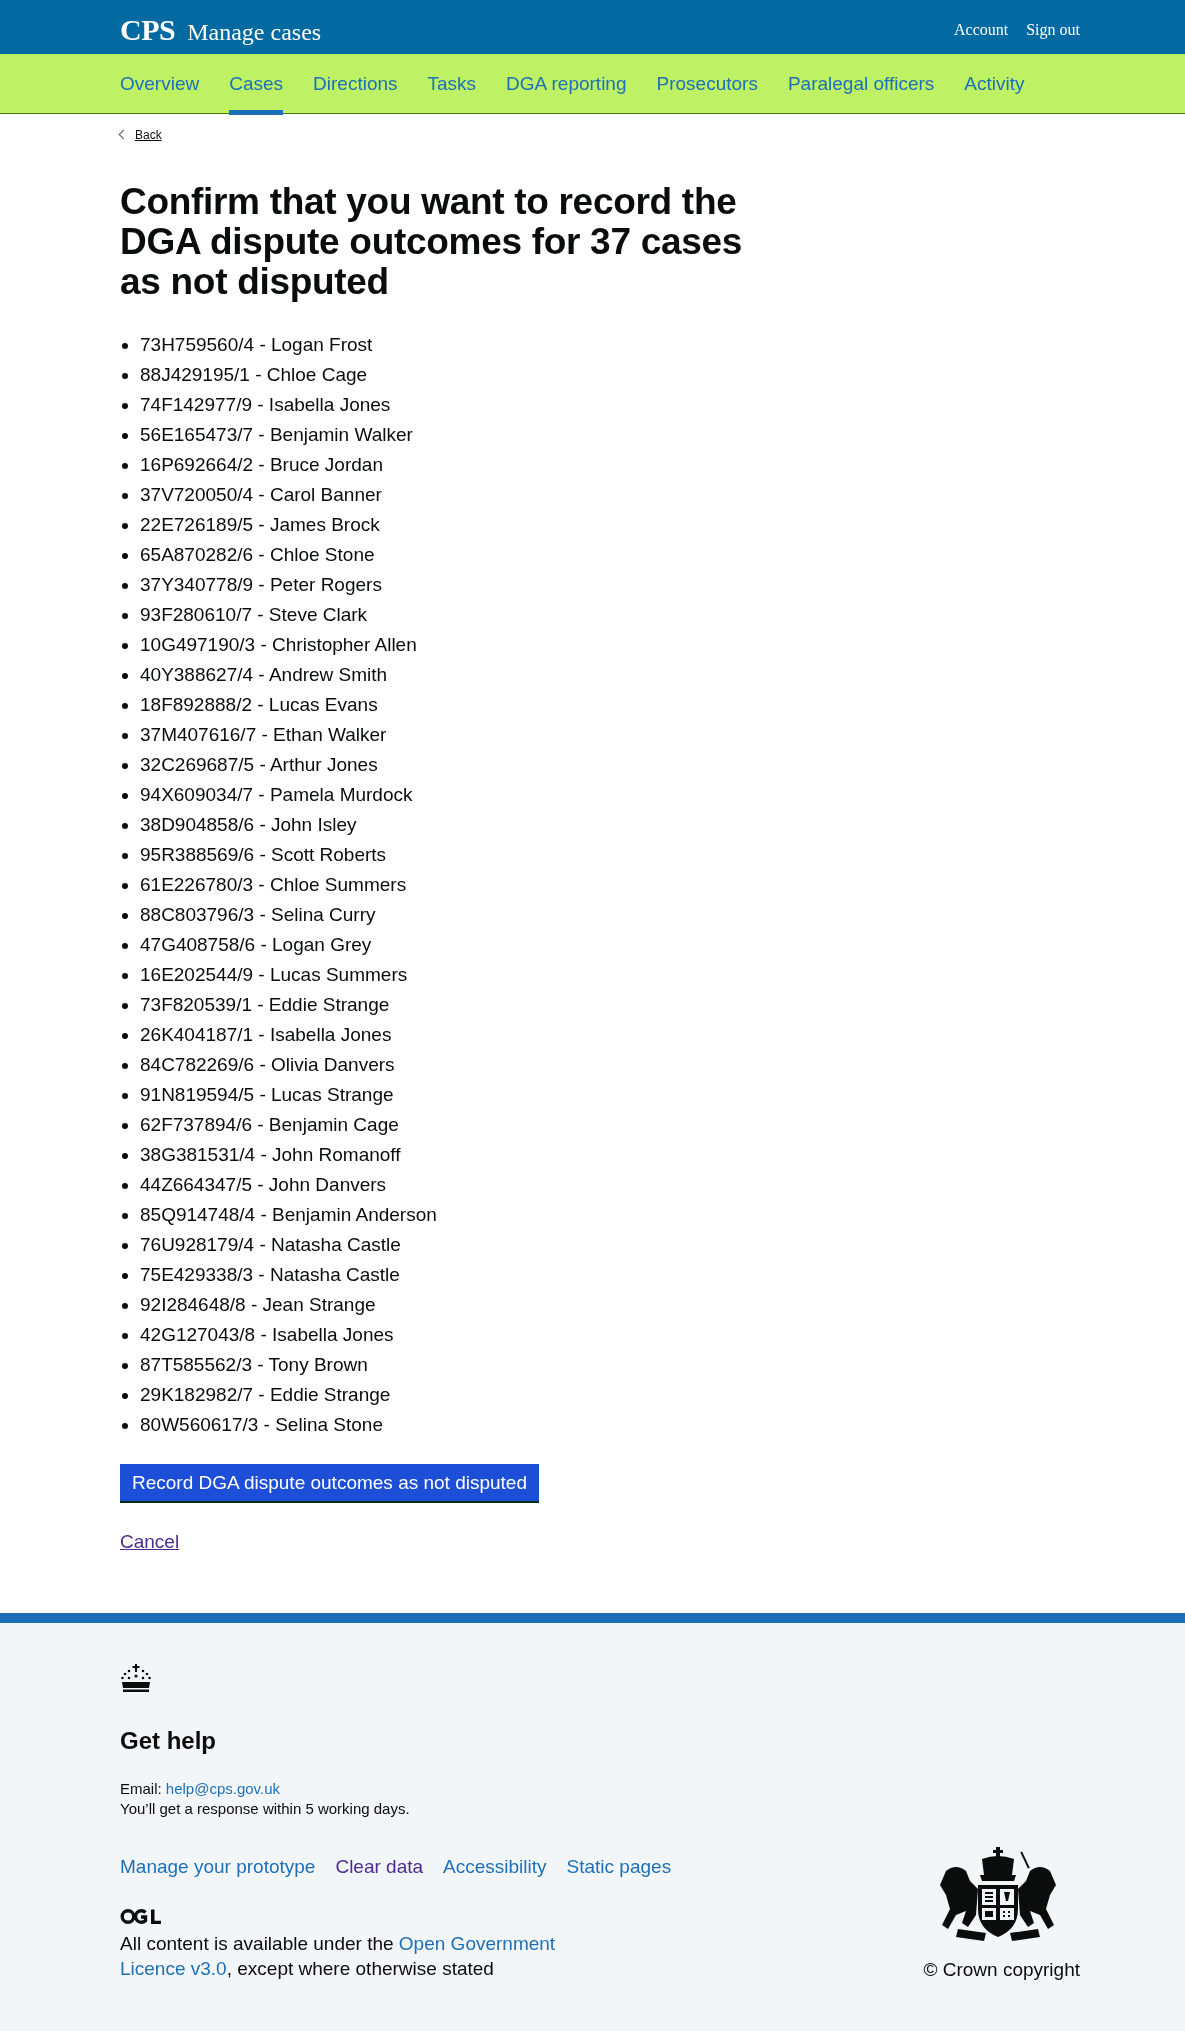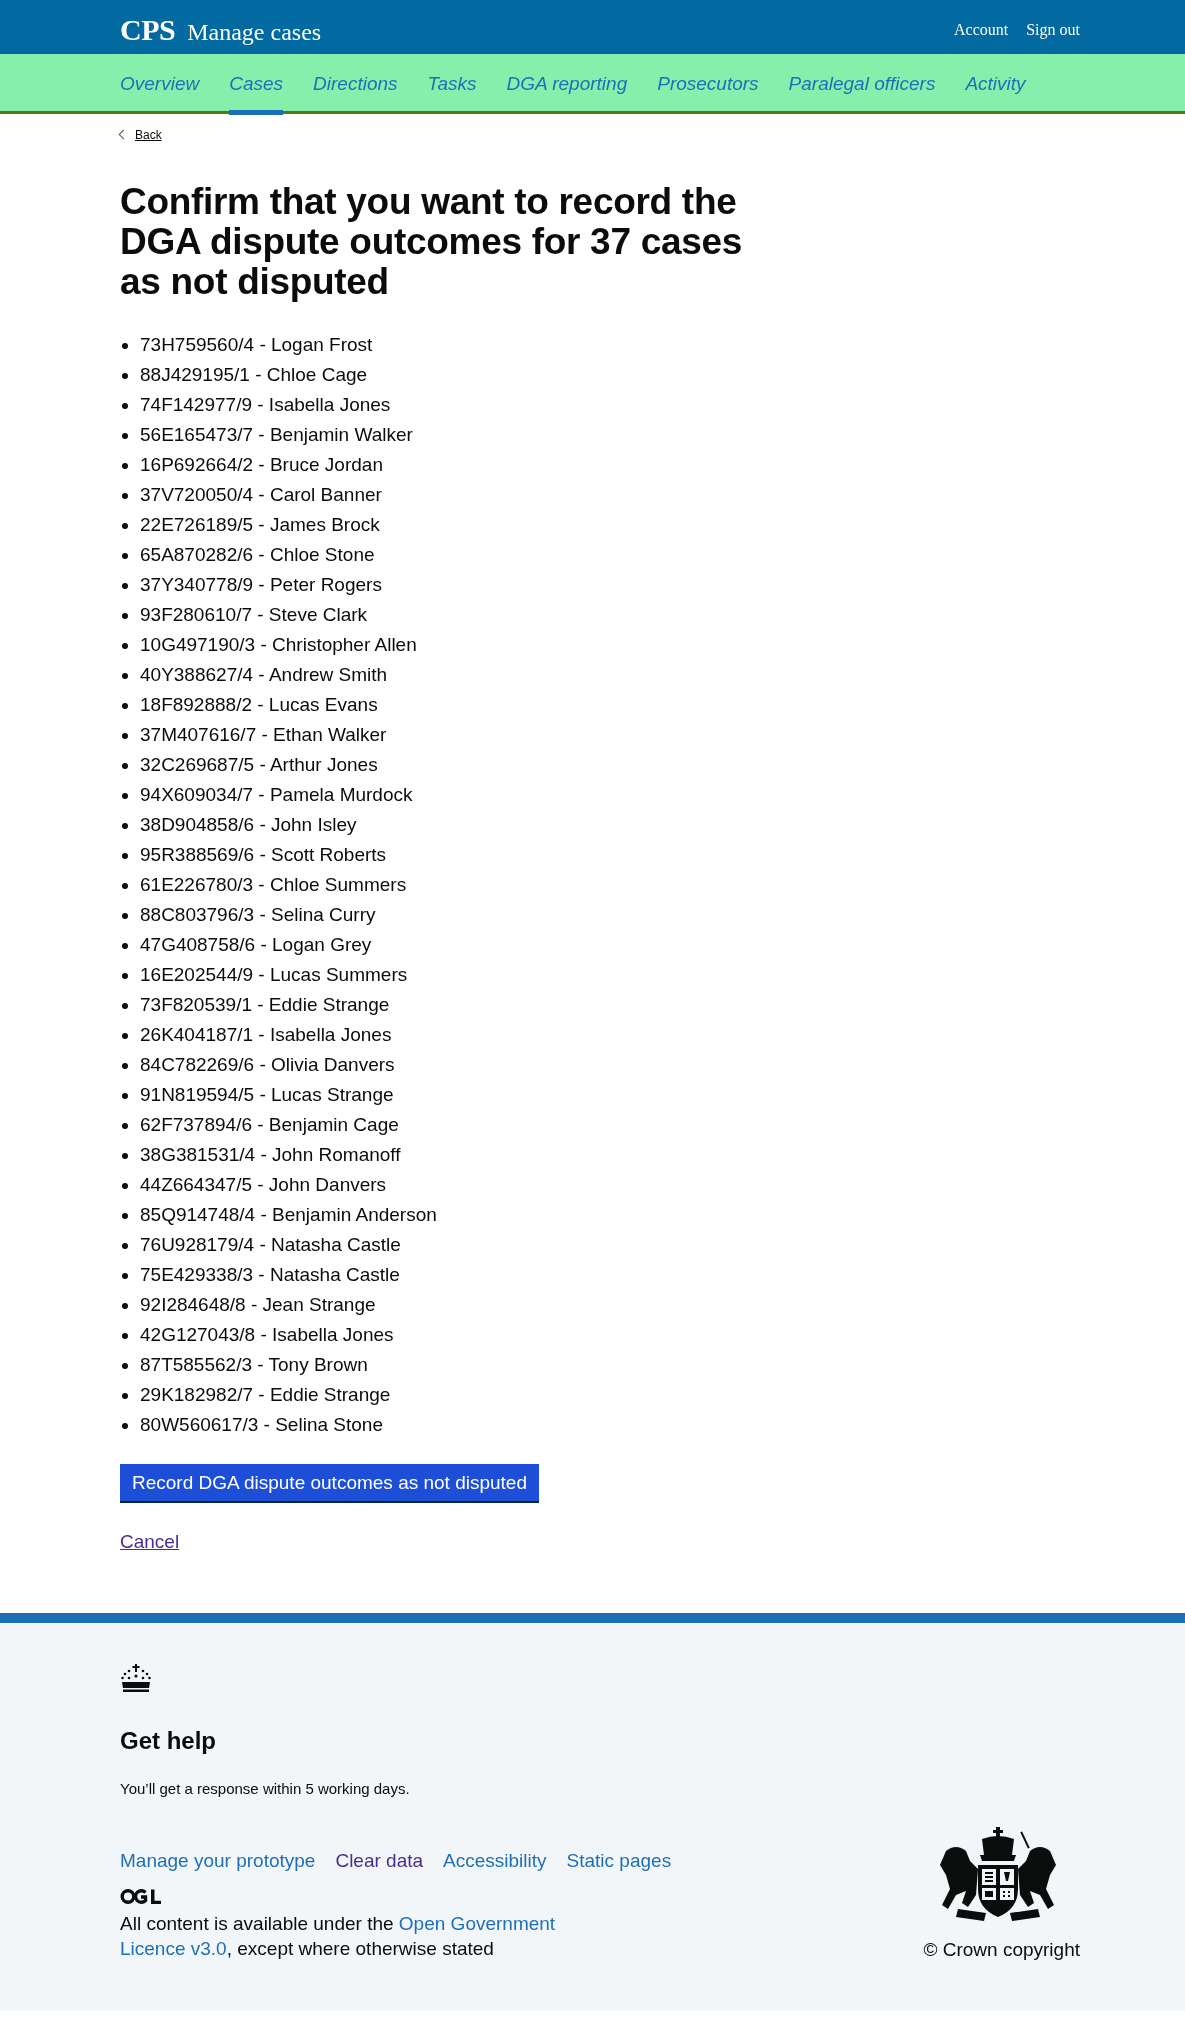--- a/index.html
+++ b/index.html
@@ -11,21 +11,21 @@
   
   .header { background: #0369a1; height: 54px; font-family: Liberation Serif, serif; }
   .header .width-container { display: flex; align-items: center; justify-content: space-between; height: 60px; }
   .brand { display: flex; align-items: baseline; color: #fff; text-decoration: none; }
   .brand-logo { font-weight: 700; font-size: 30px; letter-spacing: -0.5px; }
   .brand-service { font-size: 24px; margin-left: 12px; }
   .header-links { display: flex; gap: 18px; }
   .header-links a { color: #fff; text-decoration: none; font-size: 16px; }
 
   
-  .primary-nav { background: #86efac; border-bottom: 3px solid #4d7c0f; height: 60px; font-style: italic; }
+  .primary-nav { background: #bef264; border-bottom: 1px solid #4d7c0f; height: 60px; }
   .primary-nav ul { list-style: none; display: flex; gap: 0; height: 60px; align-items: stretch; }
   .primary-nav li { margin-right: 30px; position: relative; display: flex; align-items: center; }
   .primary-nav a { color: #1d70b8; text-decoration: none; font-size: 19px; }
   .primary-nav li.active::after { content: ""; position: absolute; left: 0; right: 0; bottom: -1px; height: 5px; background: #1d70b8; }
 
   
   .back-link { display: inline-flex; align-items: center; margin-top: 14px; color: #0b0c0c; font-size: 12px; }
   .back-link .chev { display: inline-block; width: 7px; height: 7px; border-left: 1px solid #505a5f; border-bottom: 1px solid #505a5f; transform: rotate(45deg); margin-right: 8px; margin-top: -2px; }
   .back-link span.label { text-decoration: underline; }
 
@@ -37,21 +37,21 @@
   .button { display: inline-block; background: #1d4ed8; color: #fff; font-size: 19px; padding: 8px 12px 7px; border: none; box-shadow: 0 2px 0 #002d18; margin-top: 2px; margin-bottom: 30px; cursor: pointer; font-family: "Liberation Sans", "DejaVu Sans", sans-serif; }
   .cancel-link { display: block; color: #4c2c92; font-size: 19px; text-decoration: underline; }
 
   
   footer { background: #f3f6f9; border-top: 10px solid #1d70b8; padding: 40px 0 50px; }
   .crown { width: 32px; height: 30px; margin-bottom: 30px; }
   footer h2 { font-size: 24px; font-weight: 700; margin-bottom: 24px; }
   .help-text { font-size: 15px; line-height: 20px; }
   .help-text a { color: #1d70b8; }
   .footer-bottom { display: flex; justify-content: space-between; align-items: flex-end; margin-top: 26px; }
-  .footer-links { display: flex; gap: 20px; margin-bottom: 16px; }
+  .footer-links { display: flex; gap: 20px; margin-bottom: 30px; }
   .footer-links a { font-size: 19px; color: #1d70b8; }
   .footer-links a.visited { color: #4c2c92; }
   .ogl { display: block; margin-bottom: 6px; }
   .licence { font-size: 19px; line-height: 25px; width: 440px; }
   .licence a { color: #1d70b8; }
   .copyright { text-align: center; }
   .copyright a { color: #0b0c0c; font-size: 19px; margin-left: 8px; }
   .crest { width: 120px; height: 102px; margin: 0 auto 12px; display: block; }
 </style>
 </head>
@@ -166,20 +166,23 @@
         <circle cx="2.5" cy="15" r="1.3"></circle>
           <circle cx="29.5" cy="15" r="1.3"></circle>
         <circle cx="16" cy="13" r="1.6"></circle>
         <circle cx="9" cy="15" r="1.3"></circle>
           <circle cx="23" cy="15" r="1.3"></circle>
         <path d="M2 19 L30 19 L29 25 L3 25 Z"></path>
         <rect x="3" y="26.5" width="26" height="2.5"></rect>
       </g>
     </svg>
     <h2>Get help</h2>
+    <p class="help-text">
+      <span>Email: </span><a>help@cps.gov.uk</a>
+    </p>
     <p class="help-text">You’ll get a response within 5 working days.</p>
 
     <div class="footer-bottom">
       <div>
         <div class="footer-links">
           <a>Manage your prototype</a>
           <a class="visited">Clear data</a>
           <a>Accessibility</a>
           <a>Static pages</a>
         </div>

